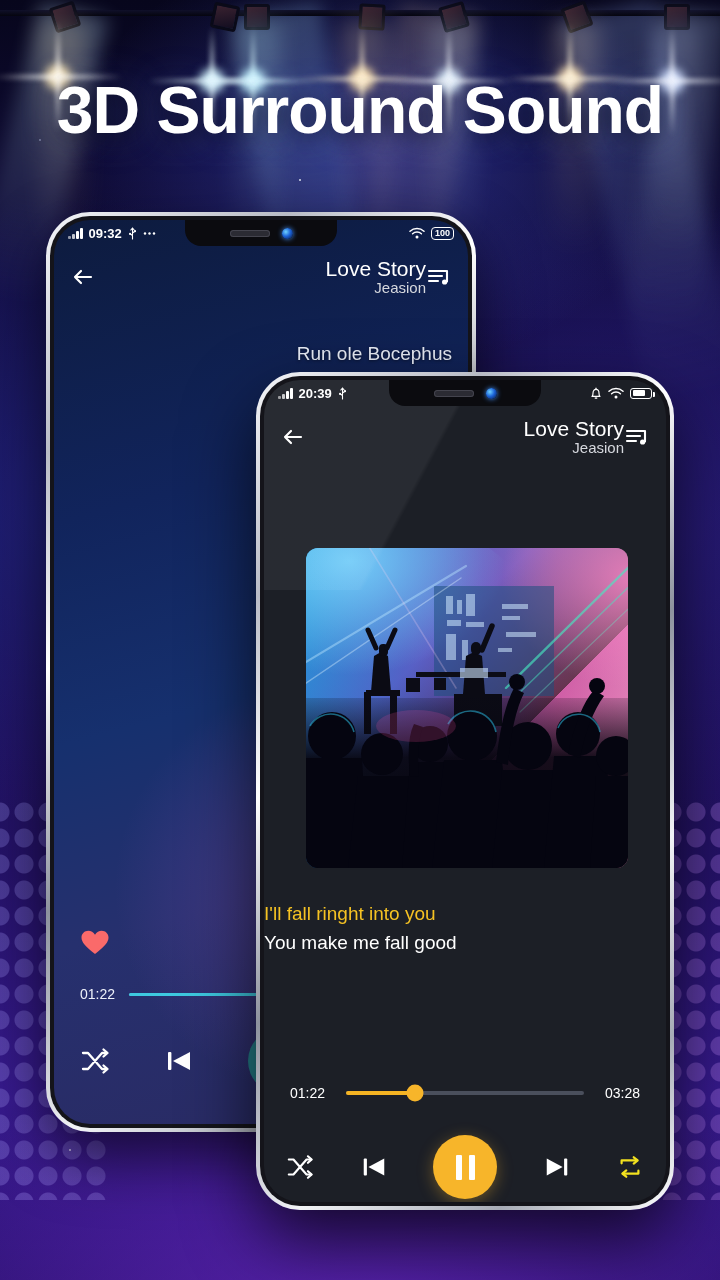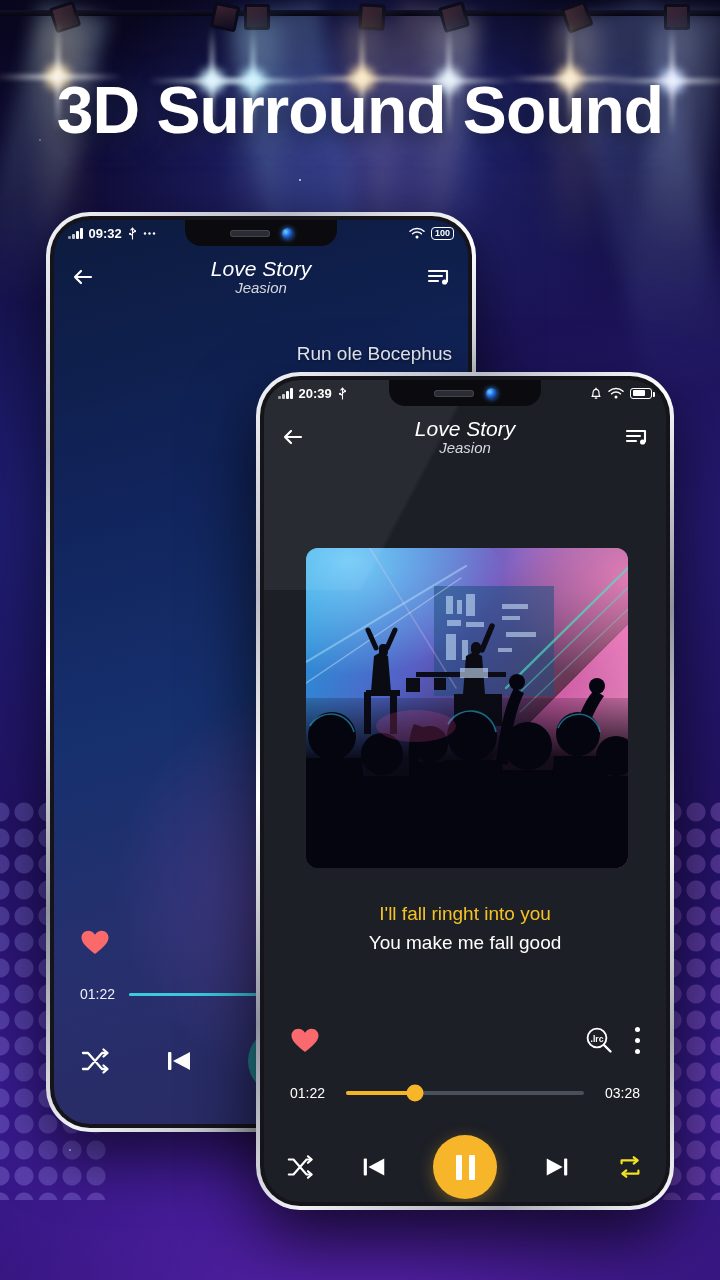--- a/index.html
+++ b/index.html
@@ -101,21 +101,21 @@
   .bars span:nth-child(3){height:8px}
   .bars span:nth-child(4){height:11px}
   .batt-pill{border:1.6px solid #fff;border-radius:4px;padding:0 3px;font-size:9px;line-height:11px;font-weight:bold;}
   .batt-box{width:22px;height:11px;border:1.6px solid #fff;border-radius:3px;position:relative;}
   .batt-box::after{content:"";position:absolute;right:-4px;top:3px;width:2px;height:5px;background:#fff;border-radius:0 1px 1px 0;}
   .batt-box i{position:absolute;left:1.5px;top:1.5px;bottom:1.5px;width:62%;background:#fff;border-radius:1px;display:block;}
 
   
   .apphdr{position:relative;height:62px;display:flex;align-items:center;padding:0 16px;z-index:4;}
   .backarrow{width:26px;height:26px;flex:none;}
-  .hdr-txt{flex:1;text-align:center;line-height:1.12;font-style:italic;}
+  .hdr-txt{flex:1;text-align:right;line-height:1.12;}
   .hdr-title{font-size:21px;color:#fff;}
   .hdr-sub{font-size:15px;color:#d6d8de;}
   .plicon{width:26px;height:26px;flex:none;}
 
   
   #phone-back{left:46px;top:212px;width:430px;height:920px;
      box-shadow:0 26px 60px rgba(0,0,0,.62);}
   #phone-back .screen{background:
       radial-gradient(ellipse 330px 300px at 72% 74%, rgba(120,75,175,.55) 0%, rgba(20,28,80,0) 72%),
       linear-gradient(165deg,#0d1b3e 0%,#11245c 30%,#16306e 52%,#26306e 72%,#2a2a63 100%);}
@@ -138,21 +138,21 @@
   #phone-front{left:256px;top:372px;width:418px;height:838px;
      box-shadow:0 30px 70px rgba(0,0,0,.72);}
   #phone-front .screen{background:#1c1f26;}
   .sheen{position:absolute;top:0;left:0;width:100%;height:210px;z-index:3;pointer-events:none;
      background:linear-gradient(118deg, rgba(255,255,255,.055) 0%, rgba(255,255,255,.055) 40%, rgba(255,255,255,0) 41%);}
 
   .art{position:absolute;left:42px;top:168px;width:322px;height:320px;border-radius:12px;overflow:hidden;
        background:#0a0a12;}
   .artsvg{width:100%;height:100%;display:block;}
 
-  .fp-lyrics{position:absolute;left:0;right:0;top:520px;text-align:center;}
+  .fp-lyrics{position:absolute;left:0;right:0;top:520px;}
   .fp-l1{font-size:19px;color:#f5c223;line-height:1.5;}
   .fp-l2{font-size:19px;color:#ffffff;line-height:1.5;}
 
   .fp-iconrow{position:absolute;left:0;right:0;top:640px;height:40px;padding:0 26px;
      display:flex;align-items:center;}
   .fp-heart{width:30px;height:27px;}
   .fp-spacer{flex:1;}
   .lrc-ico{width:28px;height:28px;margin-right:22px;}
   .dots3{width:5px;height:27px;display:flex;flex-direction:column;justify-content:space-between;align-items:center;}
   .dots3 i{width:5px;height:5px;border-radius:50%;background:#fff;display:block;}
@@ -532,36 +532,20 @@
         </g>
         <ellipse cx="110" cy="178" rx="40" ry="16" fill="#ff4fa3" opacity=".18"></ellipse>
       </svg>
     </div>
 
     <div class="fp-lyrics">
       <div class="fp-l1">I'll fall ringht into you</div>
       <div class="fp-l2">You make me fall good</div>
     </div>
 
-    <div class="fp-iconrow">
-      <svg class="fp-heart" viewBox="0 0 30 27">
-        <path d="M15 25 C5 17.5 1.5 13 1.5 8.6 C1.5 4.6 4.6 1.8 8.3 1.8 C11 1.8 13.4 3.3 15 5.8 C16.6 3.3 19 1.8 21.7 1.8 C25.4 1.8 28.5 4.6 28.5 8.6 C28.5 13 25 17.5 15 25 Z" fill="#f9696e"></path>
-      </svg>
-      <div class="fp-spacer"></div>
-      <svg class="lrc-ico" viewBox="0 0 28 28">
-        <circle cx="12" cy="12" r="9.4" stroke="#fff" stroke-width="1.9" fill="none"></circle>
-        <path d="M19 19 L25.5 25.5" stroke="#fff" stroke-width="2.4" stroke-linecap="round"></path>
-        <text x="12" y="15.6" font-family="Liberation Sans, sans-serif" font-size="8.6" font-weight="bold" fill="#fff" text-anchor="middle">.lrc</text>
-      </svg>
-      <div class="dots3">
-          <i></i>
-          <i></i>
-          <i></i>
-        </div>
-    </div>
 
     <div class="fp-prow">
       <span class="fp-time">01:22</span>
       <div class="fp-track">
         <div class="fp-fill" style="width: 29%;"></div>
         <div class="fp-knob" style="left: 29%;"></div>
       </div>
       <span class="fp-time r">03:28</span>
     </div>
 

